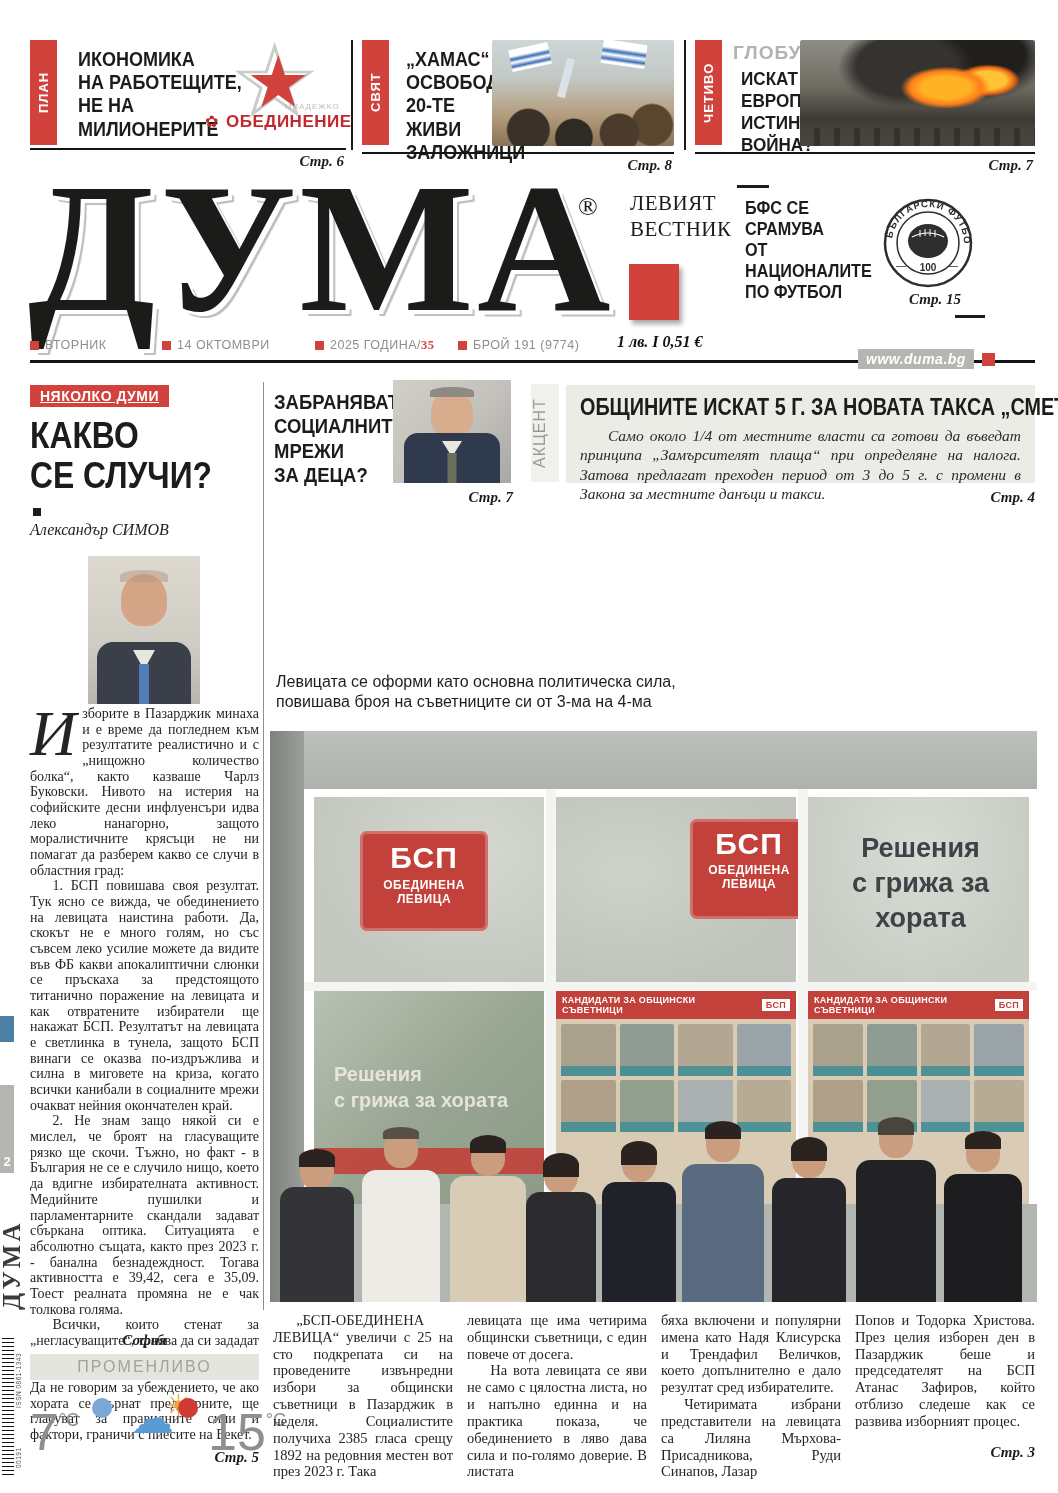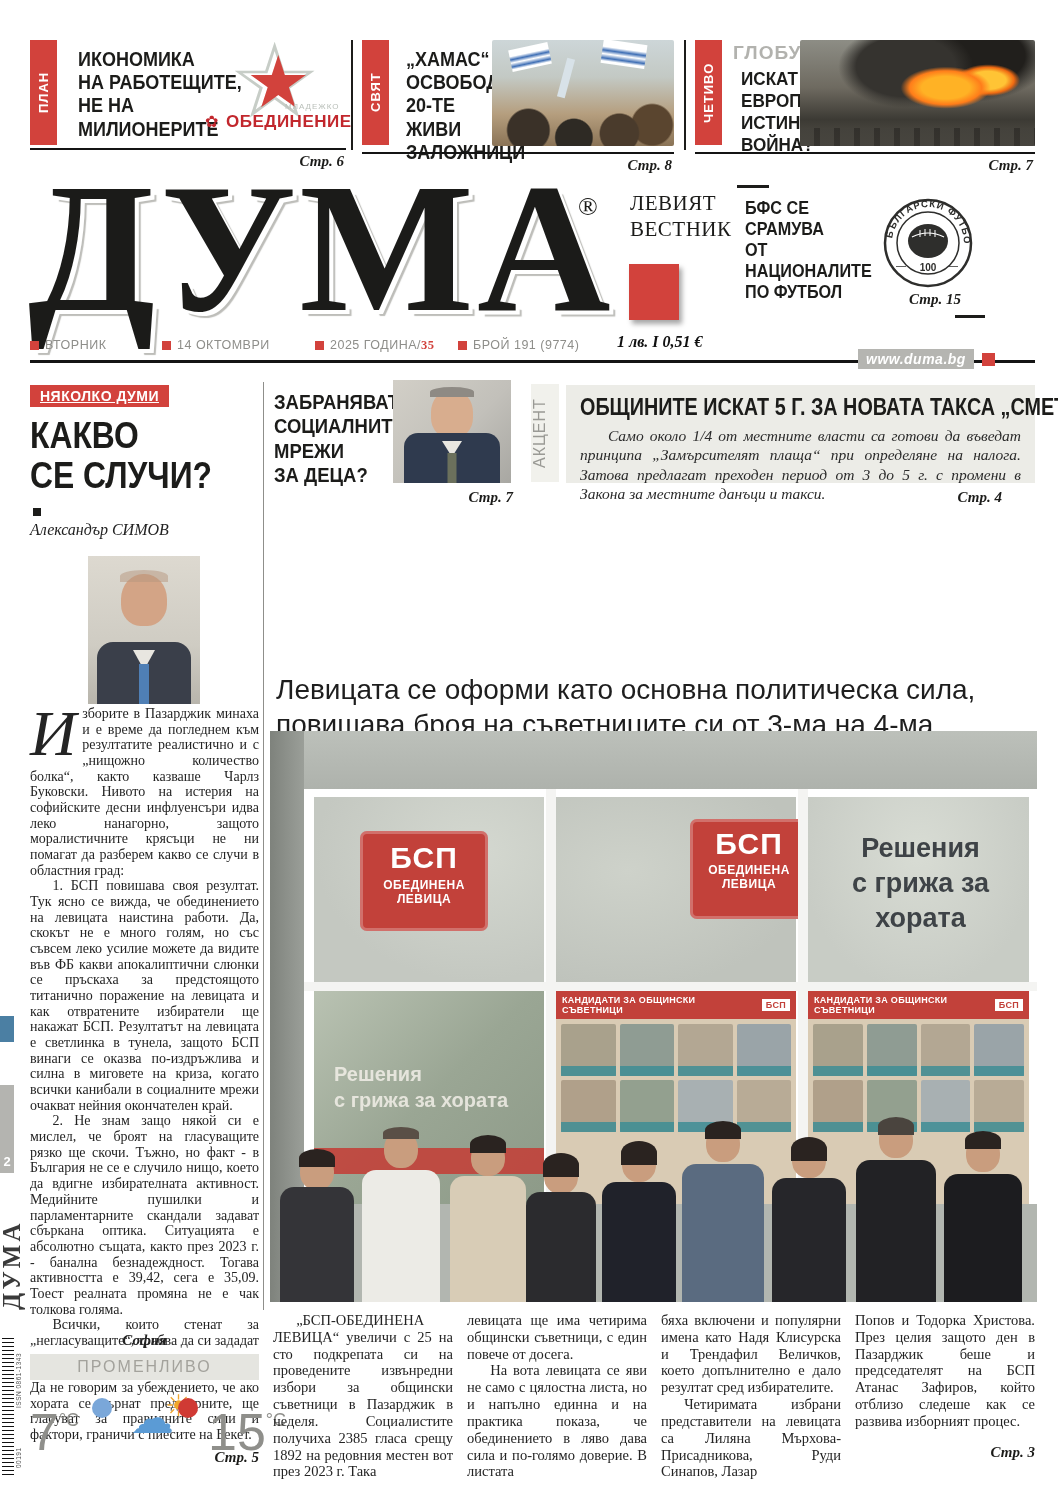--- a/index.html
+++ b/index.html
@@ -41,21 +41,21 @@
   
   .akc-label{color:#9a9a95;font-size:16px;letter-spacing:1px;writing-mode:vertical-rl;
              transform:rotate(180deg);text-align:center;}
   .akc-box{background:#ecece7;}
   .akc-title{font-weight:bold;font-size:23px;color:#1c1c1a;transform:scaleX(.86);white-space:nowrap;}
   .akc-text{font-family:"Liberation Serif",serif;font-style:italic;font-size:15.5px;line-height:1.25;
             text-align:justify;text-indent:1.8em;color:#2a2a2a;}
   
   .lead-line{font-weight:bold;font-size:77px;line-height:.98;color:#3a3a39;
              letter-spacing:-1px;white-space:nowrap;transform:scaleX(.8);}
-  .subhead{font-size:28px;line-height:1.26;color:#1e1e1e;}
+  .subhead{font-size:16px;line-height:1.26;color:#1e1e1e;}
   
   .photo{background:#b2b6b0;overflow:hidden;}
   .plate{background:#c2413a;border-radius:7px;color:#fff;text-align:center;
          box-shadow:0 0 0 3px rgba(255,255,255,.25) inset;}
   .plate .big{font-weight:bold;font-size:30px;line-height:1;letter-spacing:1px;}
   .plate .small{font-weight:bold;font-size:12px;line-height:1.15;letter-spacing:.5px;}
   .slogan{color:#3e4347;font-weight:bold;font-size:27px;line-height:1.3;text-align:center;}
   .poster-head{background:#c2413a;color:#fff;font-weight:bold;font-size:9px;
                display:flex;align-items:center;gap:6px;padding:0 6px;letter-spacing:.3px;}
   .cells{display:grid;grid-template-columns:repeat(4,1fr);gap:4px;padding:5px;}
@@ -283,21 +283,21 @@
     <div class="abs" style="left:50%;transform:translateX(-50%);bottom:26px;width:20px;height:16px;background:#e9e7e1;clip-path:polygon(0 0,100% 0,50% 100%);"></div>
     <div class="abs" style="left:50%;transform:translateX(-50%);bottom:0;width:9px;height:30px;background:#6b705c;"></div>
   </div>
   <div class="pageref abs" style="left:455px;top:489px;width:58px;text-align:right;">Стр. 7</div>
 
   <div class="akc-label abs" style="left:531px;top:384px;width:28px;height:98px;background:#f1f1ec;">АКЦЕНТ</div>
   <div class="akc-box abs" style="left:566px;top:385px;width:469px;height:98px;padding:9px 14px;box-sizing:border-box;">
     <div class="akc-title cx">ОБЩИНИТЕ ИСКАТ 5 Г. ЗА НОВАТА ТАКСА „СМЕТ“</div>
     <div class="akc-text" style="margin-top:5px;">Само около 1/4 от местните власти са готови да въведат принципа „Замърсителят плаща“ при определяне на налога. Затова предлагат преходен период от 3 до 5 г. с промени в Закона за местните данъци и такси.</div>
   </div>
-  <div class="pageref abs" style="left:942px;top:489px;width:60px;text-align:right;">Стр. 4</div>
+  <div class="pageref abs" style="left:975px;top:489px;width:60px;text-align:right;">Стр. 4</div>
 
   <div class="subhead abs" style="left:276px;top:672px;width:760px;">
     <div>Левицата се оформи като основна политическа сила,</div>
     <div>повишава броя на съветниците си от 3-ма на 4-ма</div>
   </div>
 
   <div class="photo abs" style="left:270px;top:731px;width:767px;height:571px;">
     <div class="abs" style="left:0;right:0;top:0;height:58px;background:linear-gradient(180deg,#bcc0ba,#aeb2ac);"></div>
     <div class="abs" style="left:0;top:0;width:34px;height:100%;background:linear-gradient(90deg,#7e827c,#9b9f99);"></div>
 
@@ -422,17 +422,17 @@
   </div>
   <div class="col abs" style="left:661px;top:1312px;width:180px;">
     <p>бяха включени и популярни имена като Надя Клисурска и Трендафил Величков, което допълнително е дало резултат сред избирателите.</p>
     <p class="ind">Четиримата избрани представители на левицата са Лиляна Мърхова-Присадникова, Руди Синапов, Лазар</p>
   </div>
   <div class="col abs" style="left:467px;top:1312px;width:180px;">
     <p>левицата ще има четирима общински съветници, с един повече от досега.</p>
     <p class="ind">На вота левицата се яви не само с цялостна листа, но и напълно единна и на практика показа, че обединението в ляво дава сила и по-голямо доверие. В листата</p>
   </div>
   <div class="col abs" style="left:855px;top:1312px;width:180px;">
-    <p>Попов и Тодорка Христова. През целия защото ден в Пазарджик беше и председателят на БСП Атанас Зафиров, който отблизо следеше как се развива изборният процес.</p>
+    <p>Попов и Тодорка Христова. През целия изборен ден в Пазарджик беше и председателят на БСП Атанас Зафиров, който отблизо следеше как се развива изборният процес.</p>
     <div class="pageref" style="text-align:right;margin-top:14px;">Стр. 3</div>
   </div>
 
 </div>
 
 </body></html>

